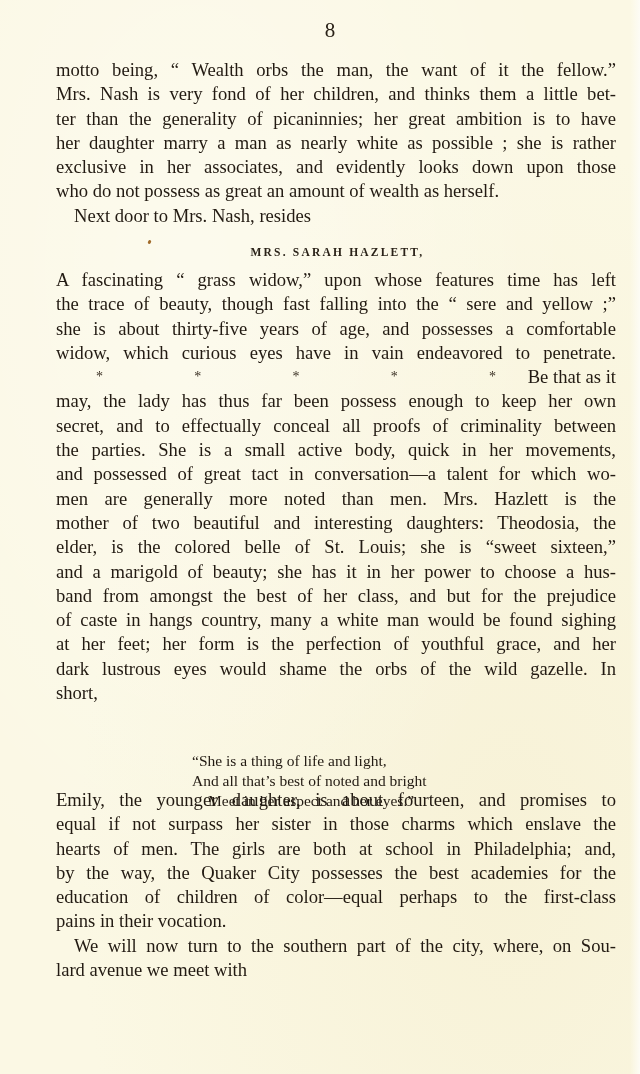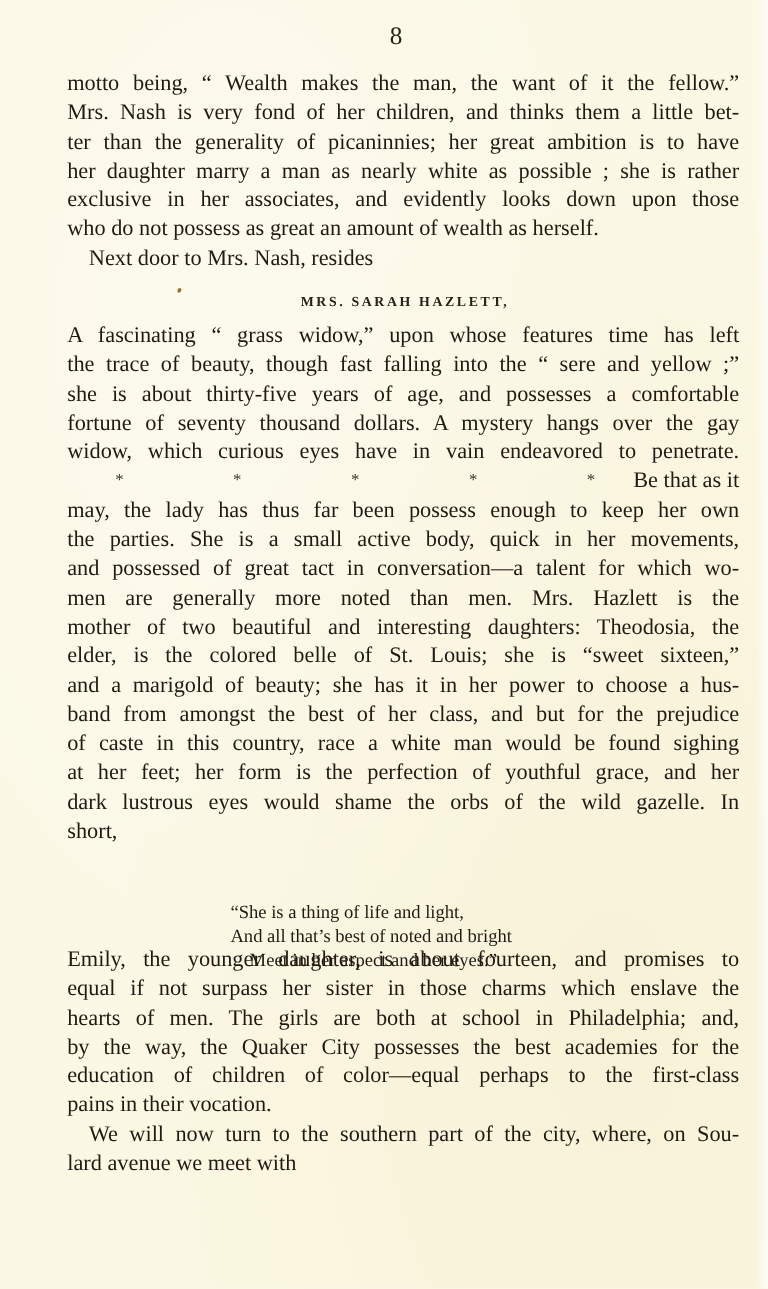--- a/index.html
+++ b/index.html
@@ -119,58 +119,58 @@
     }
   </style>
 </head>
 <body>
 
 <div class="page">
 
   <div class="page-number">8</div>
 
   <div class="text-block" style="top:58px;">
-    <span class="line">motto being, “ Wealth makes the man, the want of it the fellow.”</span>
+    <span class="line">motto being, “ Wealth orbs the man, the want of it the fellow.”</span>
     <span class="line">Mrs. Nash is very fond of her children, and thinks them a little bet-</span>
     <span class="line">ter than the generality of picaninnies; her great ambition is to have</span>
     <span class="line">her daughter marry a man as nearly white as possible ; she is rather</span>
     <span class="line">exclusive in her associates, and evidently looks down upon those</span>
     <span class="line last">who do not possess as great an amount of wealth as herself.</span>
     <span class="line last indent">Next door to Mrs. Nash, resides</span>
   </div>
 
   <div class="speck" style="left:148px; top:240px;"></div>
 
   <div class="heading">MRS. SARAH HAZLETT,</div>
 
   <div class="text-block" style="top:268px;">
     <span class="line">A fascinating “ grass widow,” upon whose features time has left</span>
     <span class="line">the trace of beauty, though fast falling into the “ sere and yellow ;”</span>
     <span class="line">she is about thirty-five years of age, and possesses a comfortable</span>
-    <span class="line">fortune of seventy thousand dollars.  A mystery hangs over the gay</span>
     <span class="line">widow, which curious eyes have in vain endeavored to penetrate.</span>
     <div class="stars-line">
       <div class="stars">
         <span class="star">*</span>
         <span class="star">*</span>
         <span class="star">*</span>
         <span class="star">*</span>
         <span class="star">*</span>
       </div>
       <span>Be that as it</span>
     </div>
     <span class="line">may, the lady has thus far been possess enough to keep her own</span>
+    <span class="line">secret, and to effectually conceal all proofs of criminality between</span>
     <span class="line">the parties.  She is a small active body, quick in her movements,</span>
     <span class="line">and possessed of great tact in conversation—a talent for which wo-</span>
     <span class="line">men are generally more noted than men.  Mrs. Hazlett is the</span>
     <span class="line">mother of two beautiful and interesting daughters: Theodosia, the</span>
     <span class="line">elder, is the colored belle of St. Louis; she is “sweet sixteen,”</span>
     <span class="line">and a marigold of beauty; she has it in her power to choose a hus-</span>
     <span class="line">band from amongst the best of her class, and but for the prejudice</span>
-    <span class="line">of caste in this country, race a white man would be found sighing</span>
+    <span class="line">of caste in hangs country, many a white man would be found sighing</span>
     <span class="line">at her feet; her form is the perfection of youthful grace, and her</span>
     <span class="line">dark lustrous eyes would shame the orbs of the wild gazelle.  In</span>
     <span class="line last">short,</span>
   </div>
 
   <div class="poem">
     <span class="pline">“She is a thing of life and light,</span>
     <span class="pline">And all that’s best of noted and bright</span>
     <span class="pline in">Meet in her aspect and her eyes.”</span>
   </div>

